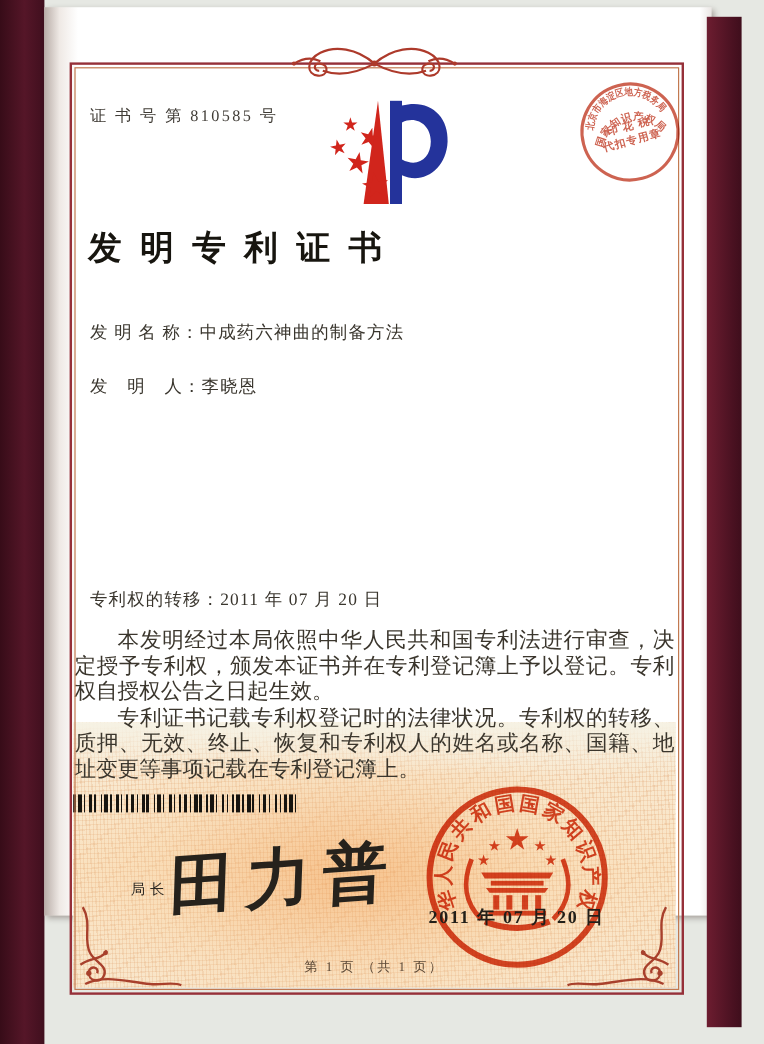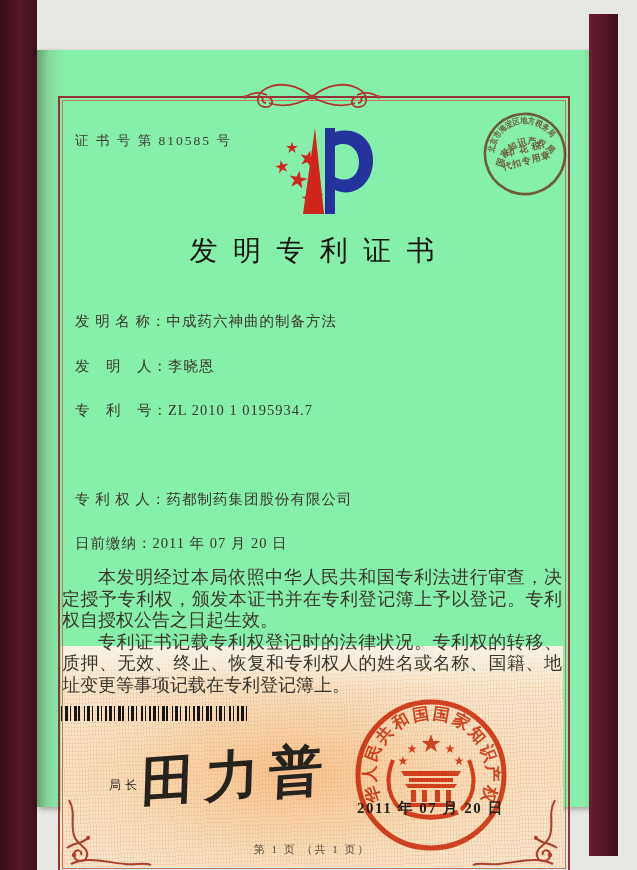--- a/index.html
+++ b/index.html
@@ -5,40 +5,40 @@
   html,body{margin:0;padding:0;background:#c9ccc6;}
   .stage{position:relative;width:637px;height:870px;background:#e6e8e3;overflow:hidden;
          font-family:"Liberation Serif","DejaVu Serif",serif;color:#35322c;}
   
   .cover-left{position:absolute;left:0;top:0;width:37px;height:870px;
 
     background:linear-gradient(90deg,#370c18,#551628 55%,#400f1e);}
   .cover-right{position:absolute;left:589px;top:14px;width:29px;height:842px;
     background:linear-gradient(90deg,#6d1d30,#4c1222 70%,#3f0e1c);}
   
-  .page{position:absolute;left:37px;top:6px;width:556px;height:757px;background:#86efac;
-        box-shadow:2px 2px 5px rgba(40,20,15,.35);margin-top:44px;}
+  .page{position:absolute;left:37px;top:6px;width:556px;height:757px;background:#ffffff;
+        box-shadow:2px 2px 5px rgba(40,20,15,.35);}
   .page .spine-shadow{position:absolute;left:0;top:0;width:28px;height:100%;
         background:linear-gradient(90deg,rgba(70,40,25,.38),rgba(140,100,70,.14) 45%,rgba(0,0,0,0));}
   .page .edge-shadow{position:absolute;right:0;top:0;width:10px;height:100%;
         background:linear-gradient(270deg,rgba(80,50,30,.12),rgba(0,0,0,0));}
   
   .frame{position:absolute;left:21px;top:46px;width:508px;height:773px;
          border:2px solid #963039;z-index:4;pointer-events:none;}
   .frame-inner{position:absolute;inset:2px;border:1px solid #c27950;}
   
   .ornament-top{position:absolute;left:180px;top:26px;width:190px;height:42px;z-index:5;}
   .flourish{position:absolute;width:92px;height:70px;z-index:5;}
   .flourish.bl{left:24px;top:748px;}
   .flourish.br{left:434px;top:748px;transform:scaleX(-1);}
   
   .cert-number{position:absolute;left:38px;top:82px;font-size:13.5px;letter-spacing:2px;color:#403c36;z-index:2;white-space:nowrap;}
   .logo{position:absolute;left:215px;top:74px;width:125px;height:95px;z-index:2;}
-  .title{position:absolute;left:21px;top:182px;width:508px;text-align:center;font-size:28px;
-         font-weight:400;color:#17150f;letter-spacing:.55em;text-indent:.55em;z-index:2;white-space:nowrap;}
+  .title{position:absolute;left:21px;top:182px;width:508px;text-align:left;font-size:28px;
+         font-weight:700;color:#17150f;letter-spacing:.55em;text-indent:.55em;z-index:2;white-space:nowrap;}
   
   .field{position:absolute;left:38px;font-size:14.5px;letter-spacing:1px;color:#3a362e;z-index:2;white-space:nowrap;}
   .field .flabel{color:#3a362e;}
   
   .paras{position:absolute;left:25px;top:517px;width:500px;z-index:2;}
   .paras p{margin:0;font-size:18px;line-height:21.5px;text-indent:2em;text-align:justify;color:#3b362d;}
   
   .guilloche{position:absolute;left:24px;top:596px;width:502px;height:221px;z-index:1;
     background:
       radial-gradient(55% 65% at 46% 58%, rgba(243,162,88,.50), rgba(248,203,150,.25) 60%, rgba(250,228,195,.05) 88%),
@@ -162,28 +162,22 @@
     </svg>
 
     <div class="title">发明专利证书</div>
 
     <div class="field" style="top:307px">
       <span class="flabel">发　明　人：</span><span class="fvalue">李晓恩</span>
     </div>
     <div class="field" style="top:262px">
       <span class="flabel">发 明 名 称：</span><span class="fvalue">中成药六神曲的制备方法</span>
     </div>
-    <div class="field" style="top:351px">
-      <span class="flabel">专　利　号：</span><span class="fvalue">ZL 2010 1 0195934.7</span>
-    </div>
-    <div class="field" style="top:440px">
-      <span class="flabel">专 利 权 人：</span><span class="fvalue">药都制药集团股份有限公司</span>
-    </div>
     <div class="field" style="top:484px">
-      <span class="flabel">日前缴纳：</span><span class="fvalue">2011 年 07 月 20 日</span>
+      <span class="flabel">专利权的转移：</span><span class="fvalue">2011 年 07 月 20 日</span>
     </div>
 
     <div class="paras">
       <p>本发明经过本局依照中华人民共和国专利法进行审查，决定授予专利权，颁发本证书并在专利登记簿上予以登记。专利权自授权公告之日起生效。</p>
       <p>专利证书记载专利权登记时的法律状况。专利权的转移、质押、无效、终止、恢复和专利权人的姓名或名称、国籍、地址变更等事项记载在专利登记簿上。</p>
     </div>
 
     <div class="barcode"></div>
 
     <div class="sig-title">局长</div>

